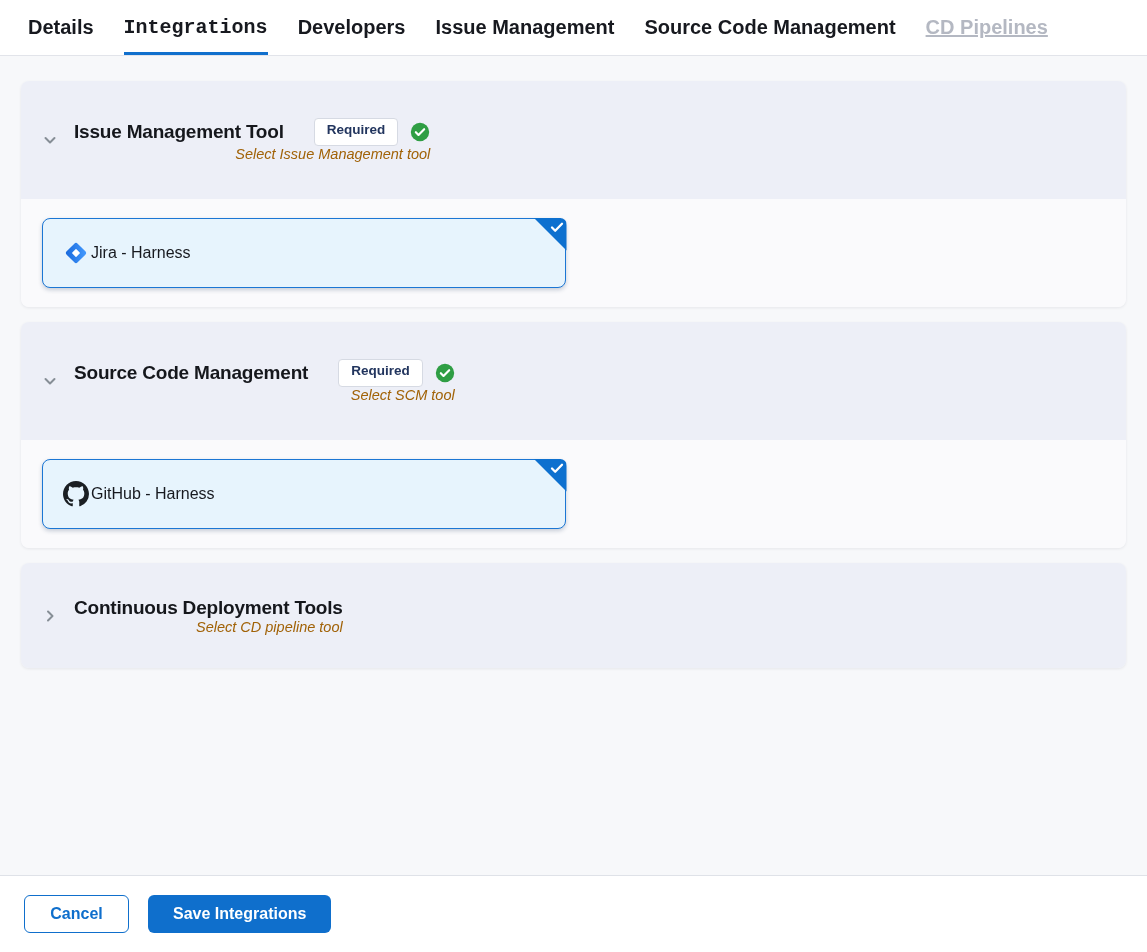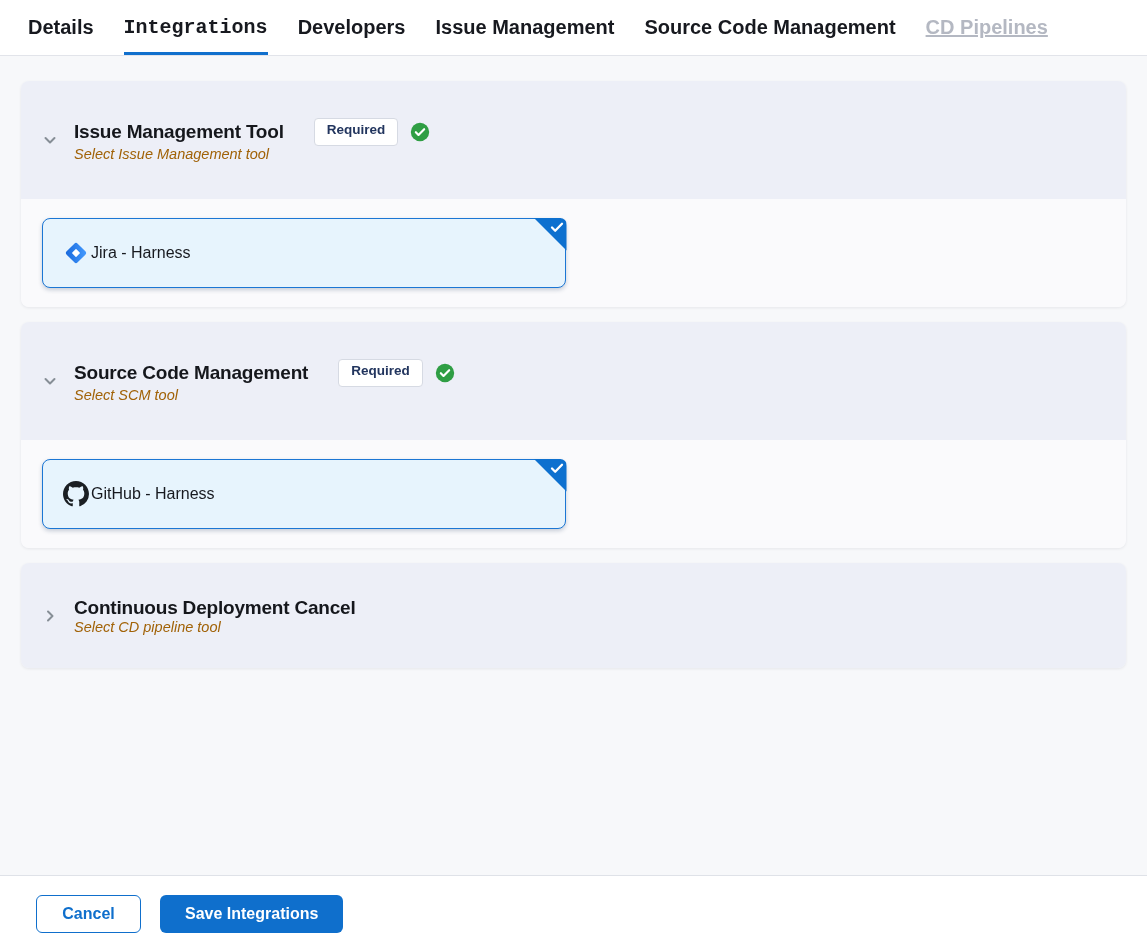--- a/index.html
+++ b/index.html
@@ -63,20 +63,21 @@
     margin-bottom: 15px;
     box-shadow: 0 1px 3px rgba(25, 31, 56, 0.08);
   }
   .section-head {
     background: #edeff7;
     height: 118px;
     display: flex;
     align-items: center;
     padding-left: 21px;
     cursor: pointer;
+    text-align: right;
   }
   .section-head.collapsed { height: 105px; }
   .chev {
     width: 16px;
     height: 16px;
     margin-right: 16px;
     flex: 0 0 auto;
     display: flex; align-items: center; justify-content: center;
   }
   .head-text { display: flex; flex-direction: column; }
@@ -128,21 +129,21 @@
   .corner-check svg { position: absolute; top: 4px; right: 3px; }
 
   
   .footer {
     flex: 0 0 auto;
     height: 77px;
     background: #ffffff;
     border-top: 1px solid #dfe2e8;
     display: flex;
     align-items: center;
-    padding-left: 36px;
+    padding-left: 24px;
     gap: 19px;
   }
   .btn {
     height: 38px;
     border-radius: 6px;
     font-family: "Liberation Sans", sans-serif;
     font-size: 16px;
     font-weight: 700;
     cursor: pointer;
     display: inline-flex;
@@ -264,21 +265,21 @@
 
     <div class="section">
       <div class="section-head collapsed">
         <span class="chev">
           <svg width="16" height="16" viewBox="0 0 16 16">
               <path d="M6 3.5l4.5 4.5L6 12.5" fill="none" stroke="#868e96" stroke-width="2" stroke-linecap="round" stroke-linejoin="round"></path>
             </svg>
         </span>
         <div class="head-text">
           <div class="head-title-row">
-            <span class="section-title">Continuous Deployment Cancel</span>
+            <span class="section-title">Continuous Deployment Tools</span>
           </div>
           <div class="section-subtitle">Select CD pipeline tool</div>
         </div>
       </div>
     </div>
 
   </div>
 
   <div class="footer">
     <button class="btn btn-cancel">Cancel</button>

